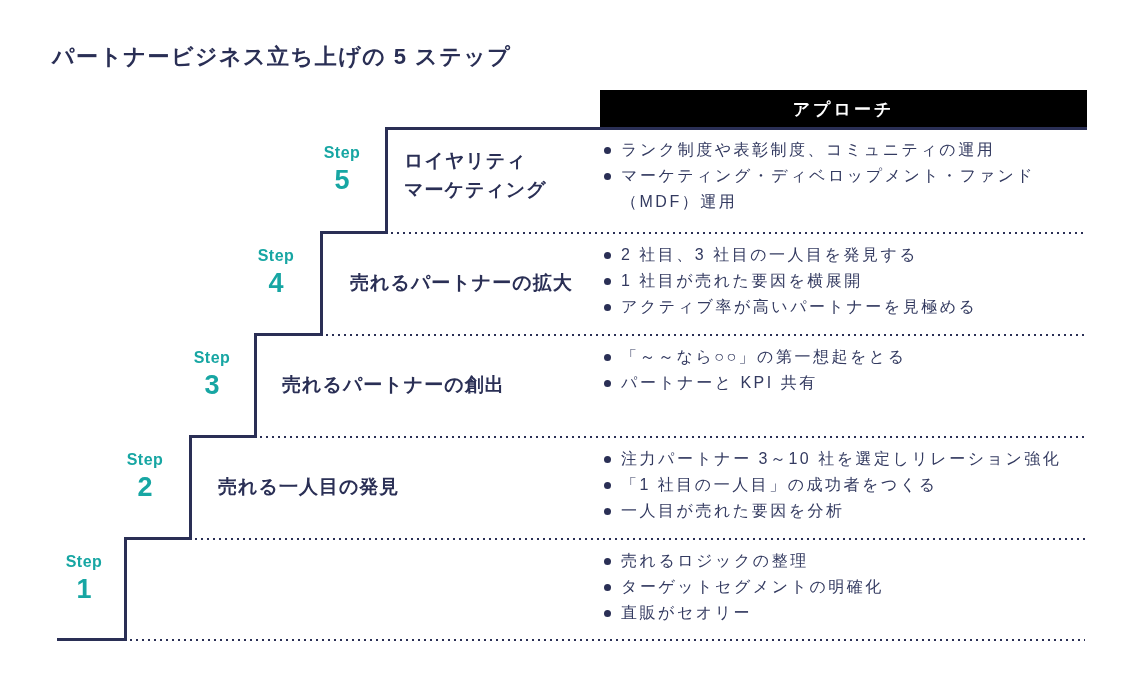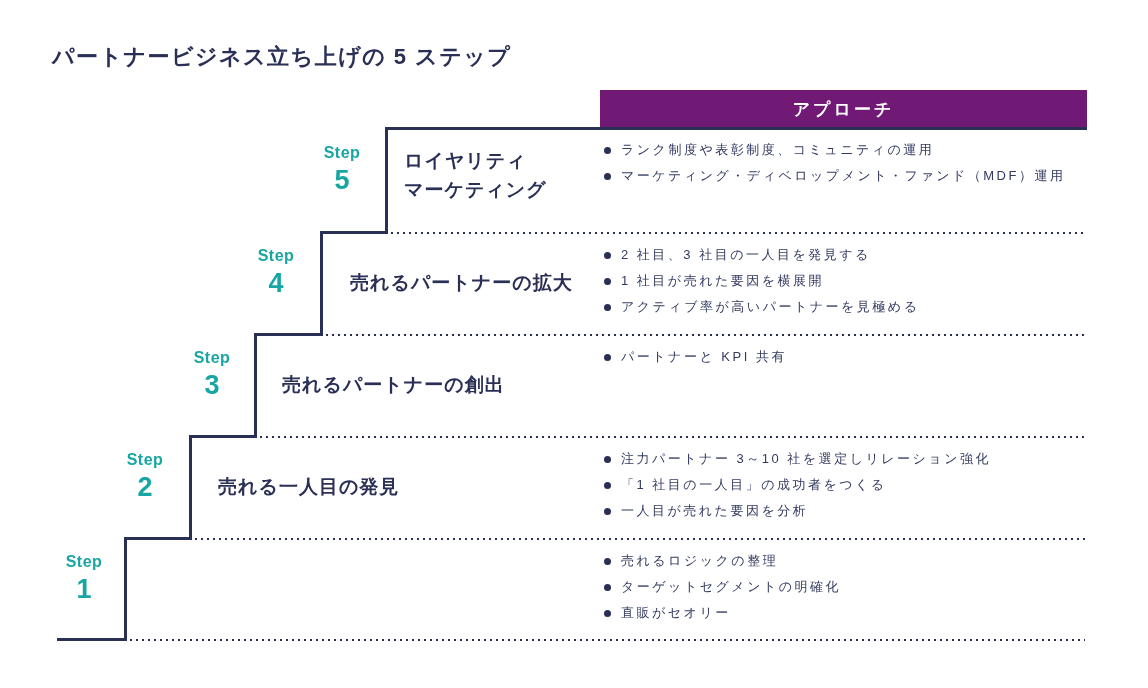--- a/index.html
+++ b/index.html
@@ -10,42 +10,42 @@
     font-family:"Liberation Sans","DejaVu Sans",sans-serif;
     overflow:hidden;
   }
   .page-title{
     position:absolute;left:52px;top:42px;
     font-size:22px;font-weight:700;color:#2a2f55;
     letter-spacing:1.5px;margin:0;
   }
   .approach-header{
     position:absolute;left:600px;top:90px;width:487px;height:38px;
-    background:#701a75;color:#ffffff;
+    background:#000000;color:#ffffff;
     display:flex;align-items:center;justify-content:center;
     font-size:17px;font-weight:700;letter-spacing:3px;
   }
   .sline{position:absolute;background:#2a2f55;}
   .dline{
     position:absolute;height:2px;
     background:repeating-linear-gradient(90deg,#2a2f55 0 2px,transparent 2px 6px);
   }
   .step-label{
     position:absolute;width:70px;text-align:center;color:#17a6a3;line-height:1;
   }
   .step-label .word{font-size:16px;font-weight:700;letter-spacing:0.5px;}
   .step-label .num{font-size:27px;font-weight:700;margin-top:6px;}
   .step-title{
     position:absolute;color:#2a2f55;font-size:19px;font-weight:700;
     letter-spacing:1px;line-height:29px;white-space:nowrap;
   }
   .bullets{
     position:absolute;left:602px;width:483px;
     margin:0;padding:0;list-style:none;
-    color:#333a60;font-size:13px;line-height:26px;letter-spacing:2.5px;
+    color:#333a60;font-size:16px;line-height:26px;letter-spacing:2.5px;
   }
   .bullets li{display:flex;align-items:flex-start;}
   .bullets .dot{
     flex:0 0 7px;width:7px;height:7px;border-radius:50%;
     background:#2a2f55;margin:10px 10px 0 2px;
   }
   .bullets .txt{flex:1;}
 </style>
 </head>
 <body>
@@ -120,20 +120,24 @@
   <div class="step-label" style="left:177px;top:350px;">
     <div class="word">Step</div>
     <div class="num">3</div>
   </div>
   <div class="step-title" style="left:282px;top:370px;">
     <div>売れるパートナーの創出</div>
   </div>
   <ul class="bullets" style="top:344px;">
     <li>
         <span class="dot"></span>
+        <span class="txt">「～～なら○○」の第一想起をとる</span>
+      </li>
+    <li>
+        <span class="dot"></span>
         <span class="txt">パートナーと KPI 共有</span>
       </li>
   </ul>
 
   <div class="step-label" style="left:110px;top:452px;">
     <div class="word">Step</div>
     <div class="num">2</div>
   </div>
   <div class="step-title" style="left:218px;top:472px;">
     <div>売れる一人目の発見</div>

